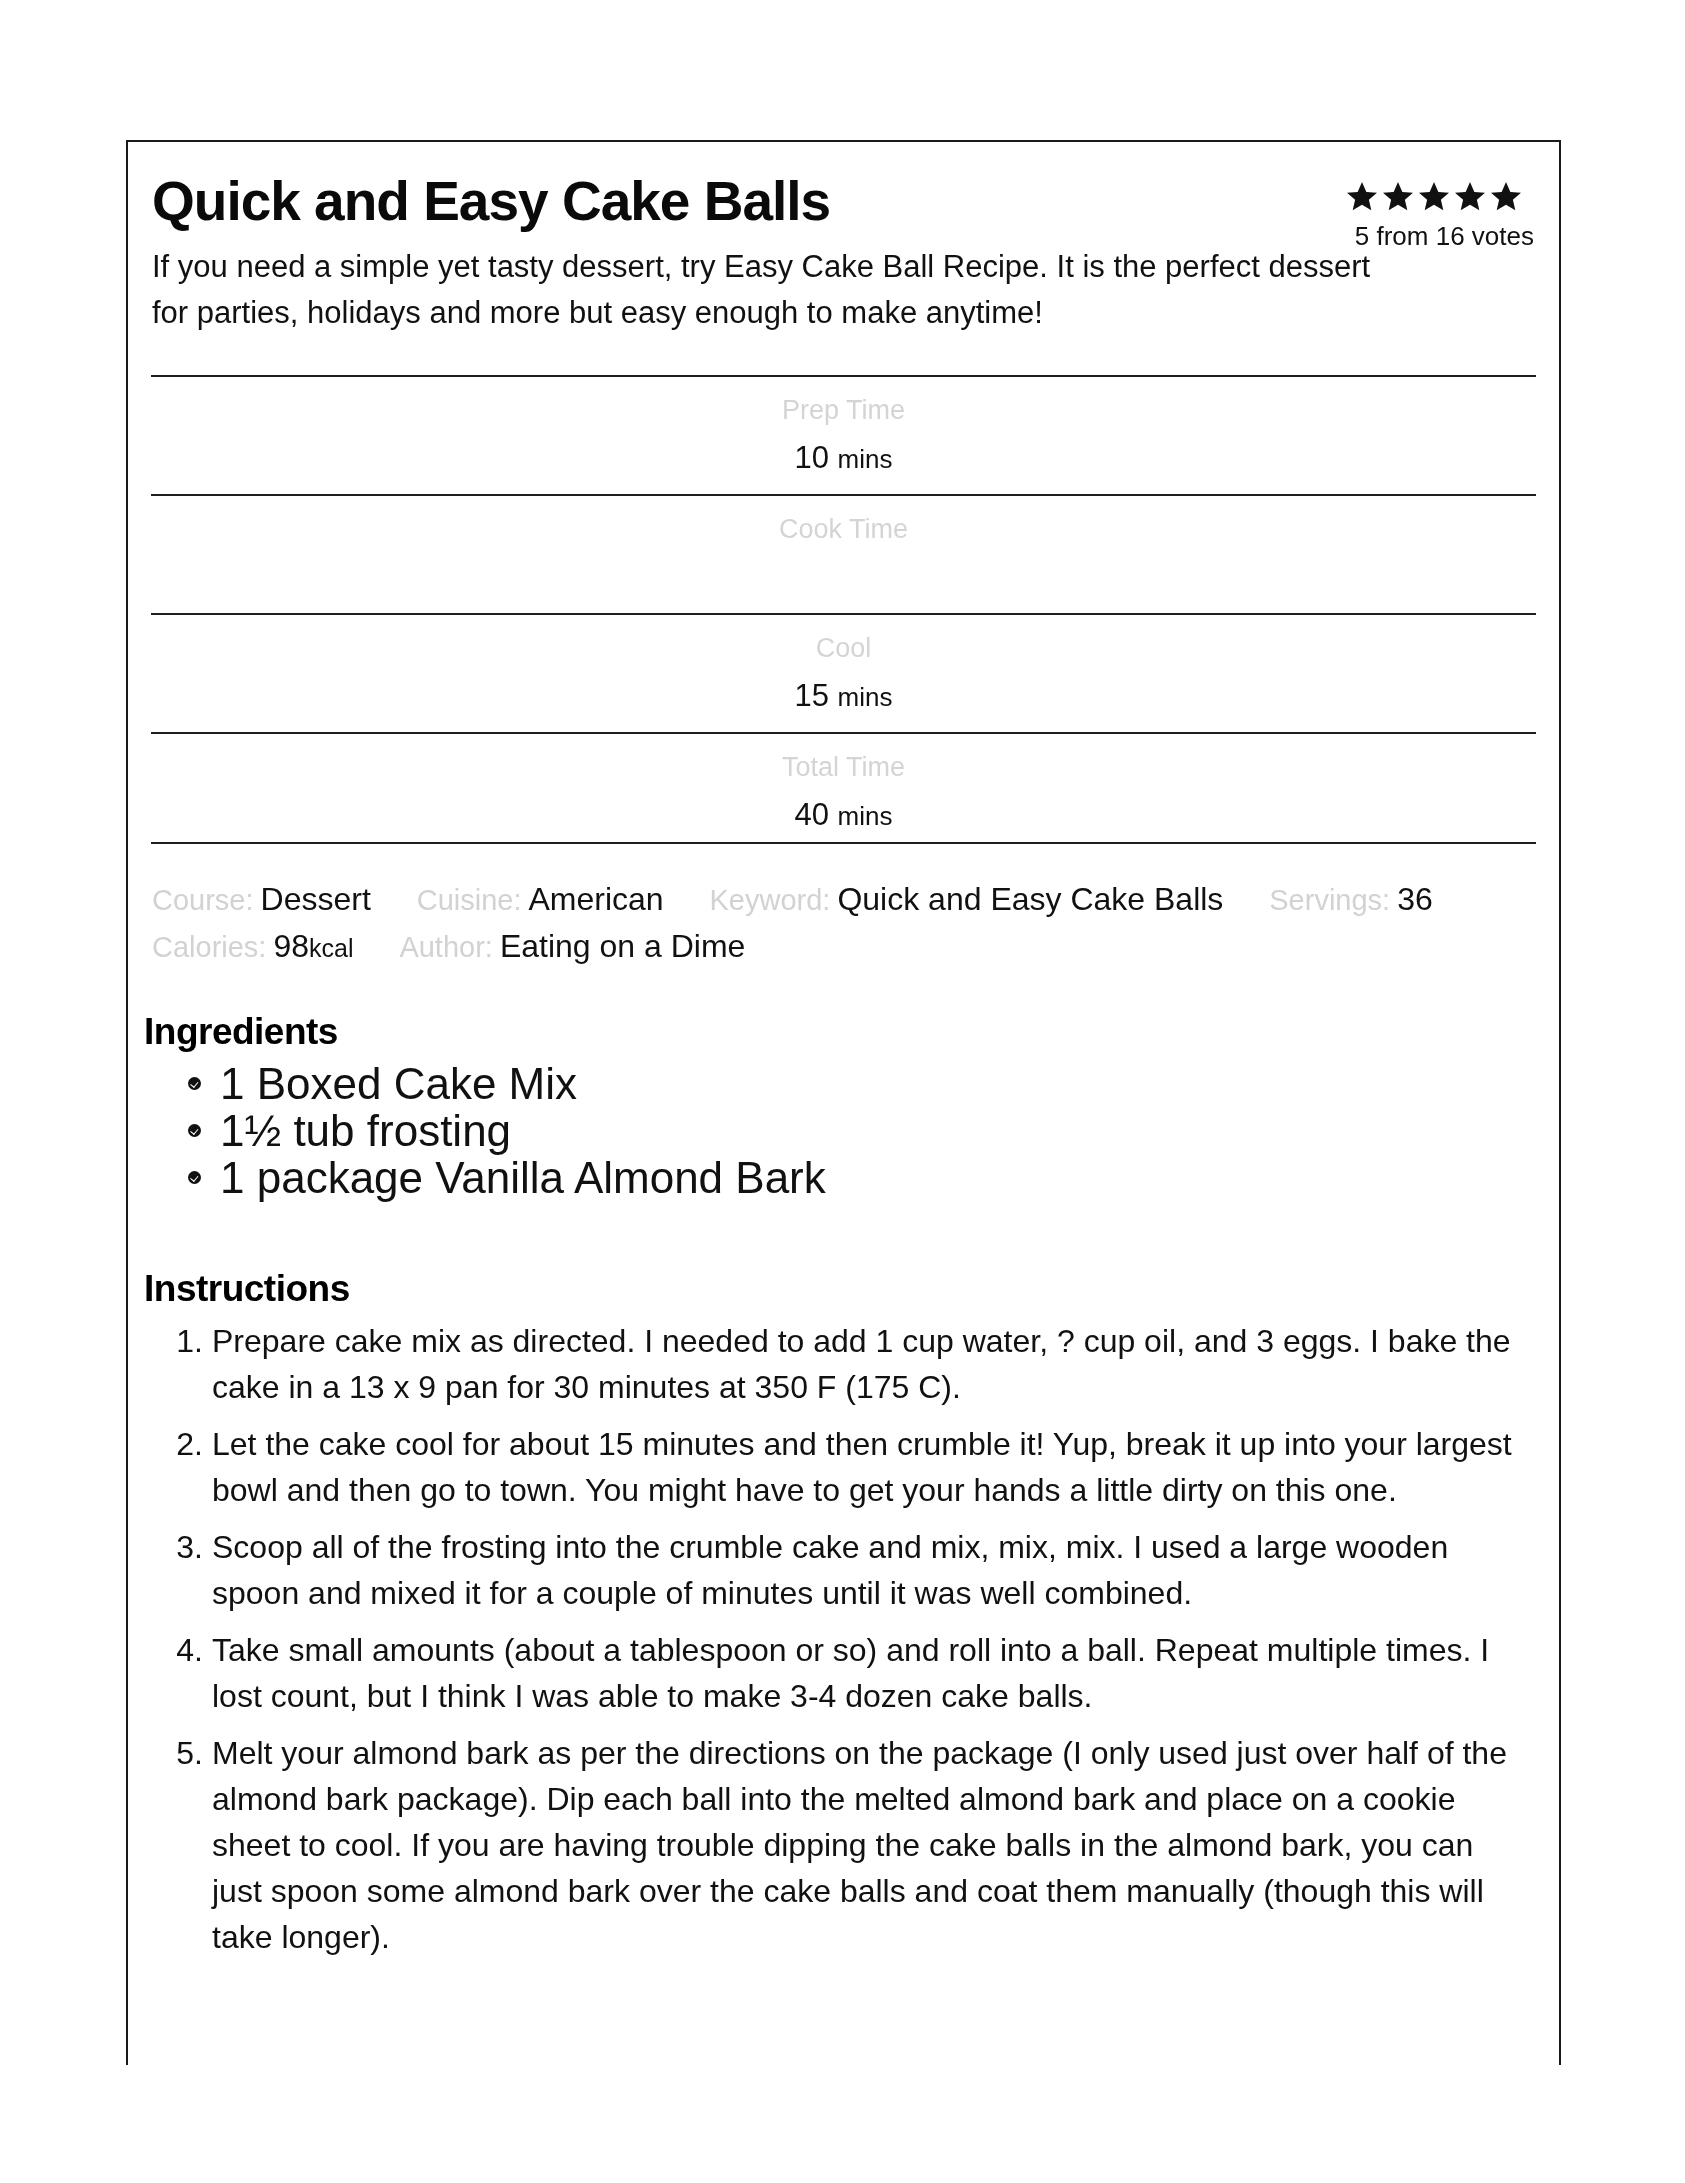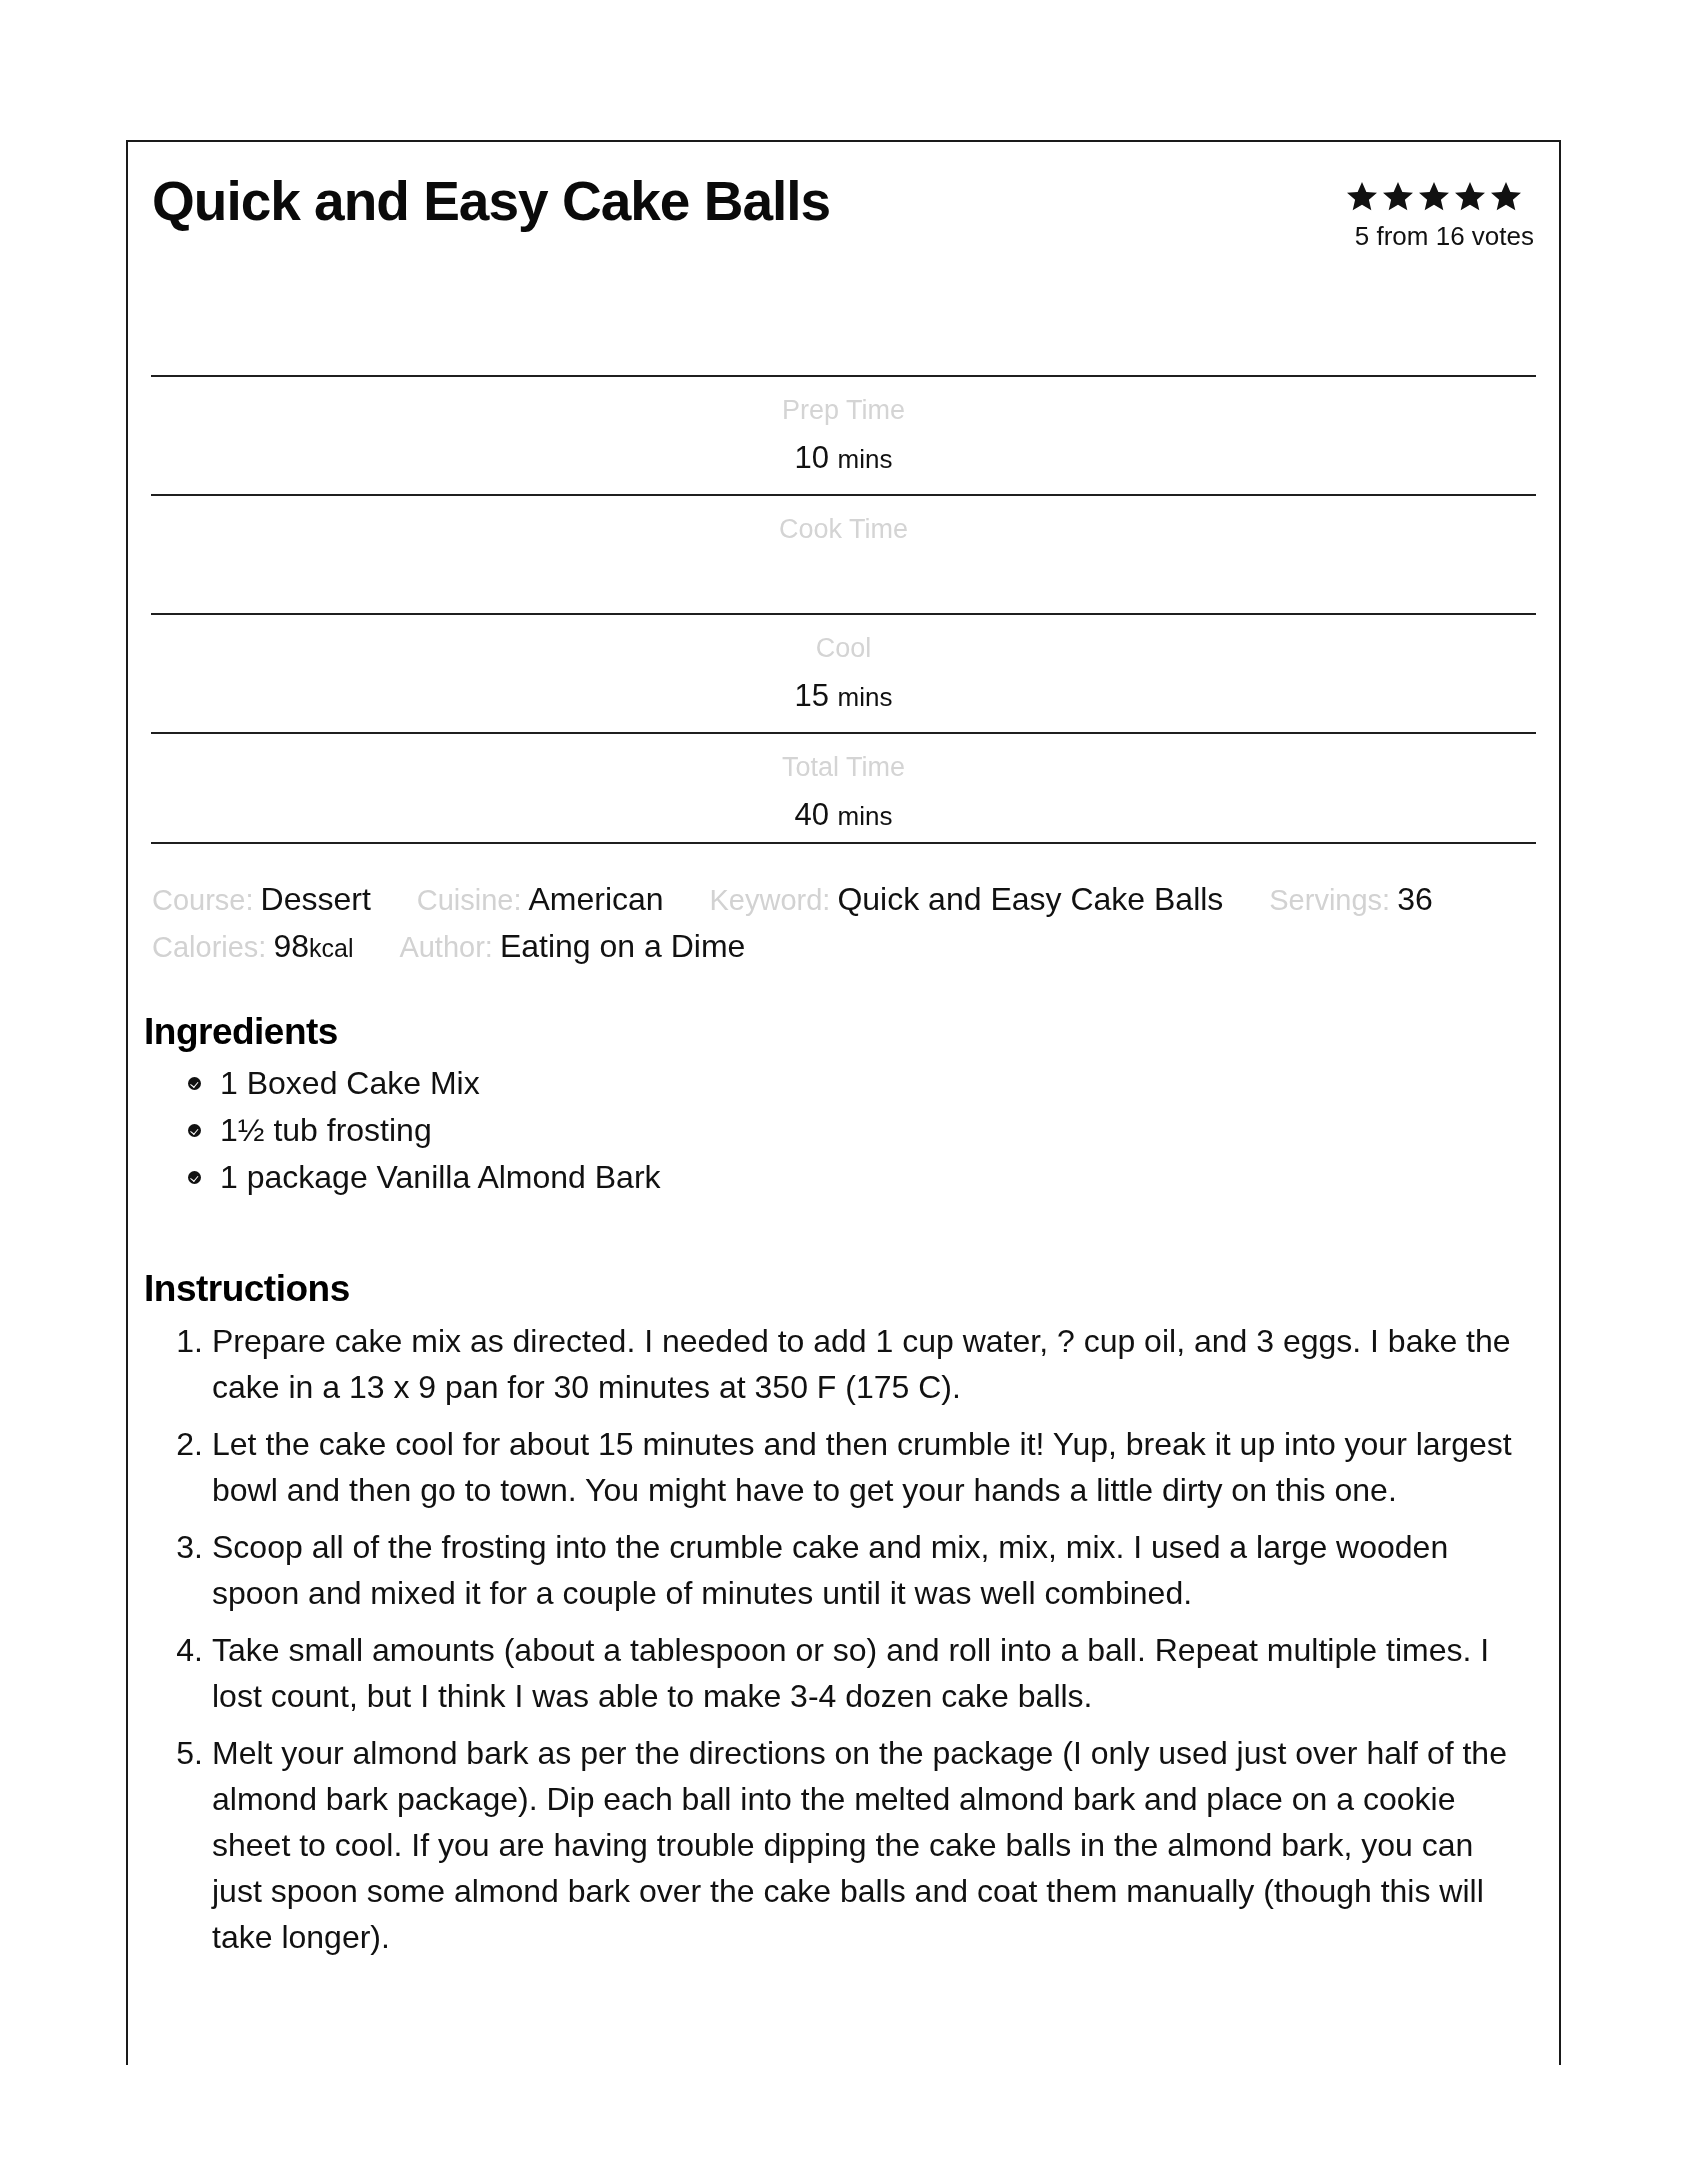--- a/index.html
+++ b/index.html
@@ -22,21 +22,21 @@
   .time-value { position: absolute; left: 0; right: 0; top: 63px; font-size: 31px; color: #111; }
   .time-value .unit { font-size: 26px; }
   .meta { position: absolute; left: 24px; top: 734px; width: 1388px; font-size: 32px; line-height: 46px; }
   .meta-line { white-space: nowrap; }
   .meta-item { display: inline-block; margin-right: 37px; text-align: right; }
   .meta-label { color: #d2d2d2; font-size: 29px; margin-right: 7px; }
   .meta-value { color: #111; }
   .meta-value .unit { font-size: 25px; }
   .section-h { position: absolute; left: 16px; margin: 0; font-size: 37px; font-weight: 700; color: #000000; letter-spacing: -0.5px; }
   .ingredients-h { top: 869px; }
-  .ingredients { position: absolute; left: 60px; top: 918px; margin: 0; padding: 0; list-style: none; font-size: 32px; line-height: 47px; }
+  .ingredients { position: absolute; left: 60px; top: 918px; margin: 0; padding: 0; list-style: none; font-size: 44px; line-height: 47px; }
   .ingredients li { display: flex; align-items: center; }
   .bullet { width: 13px; height: 13px; border-radius: 50%; background: #111; margin-right: 19px; position: relative; flex: none; }
   .bullet::after { content: ""; position: absolute; left: 4px; top: 3px; width: 3.5px; height: 5.5px;
                    border-right: 1.5px solid #fff; border-bottom: 1.5px solid #fff; transform: rotate(40deg); }
   .instructions-h { top: 1126px; }
   .instructions { position: absolute; left: 24px; top: 1176px; width: 1378px; margin: 0; padding: 0; list-style: none; font-size: 32px; line-height: 46px; }
   .instructions li { display: flex; margin-bottom: 11px; }
   .step-num { width: 60px; flex: none; text-align: right; padding-right: 9px; box-sizing: border-box; }
   .step-text { flex: 1; }
 </style>
@@ -60,20 +60,21 @@
       <svg class="star" viewBox="0 0 24 24">
           <path d="M12 2l2.9 6.6 7.1.6-5.4 4.7 1.6 7-6.2-3.7-6.2 3.7 1.6-7L2 9.2l7.1-.6z" fill="#111"></path>
         </svg>
       <svg class="star" viewBox="0 0 24 24">
           <path d="M12 2l2.9 6.6 7.1.6-5.4 4.7 1.6 7-6.2-3.7-6.2 3.7 1.6-7L2 9.2l7.1-.6z" fill="#111"></path>
         </svg>
     </div>
     <div class="votes">5 from 16 votes</div>
   </div>
 
+  <div class="summary">If you need a simple yet tasty dessert, try Easy Cake Ball Recipe.  It is the perfect dessert for parties, holidays and more but easy enough to make anytime!</div>
 
   <div class="times">
     <div class="time-row">
       <div class="time-label">Prep Time</div>
       <div class="time-value"><span>10</span> <span class="unit">mins</span></div>
     </div>
     <div class="time-row">
       <div class="time-label">Cook Time</div>
     </div>
     <div class="time-row">

